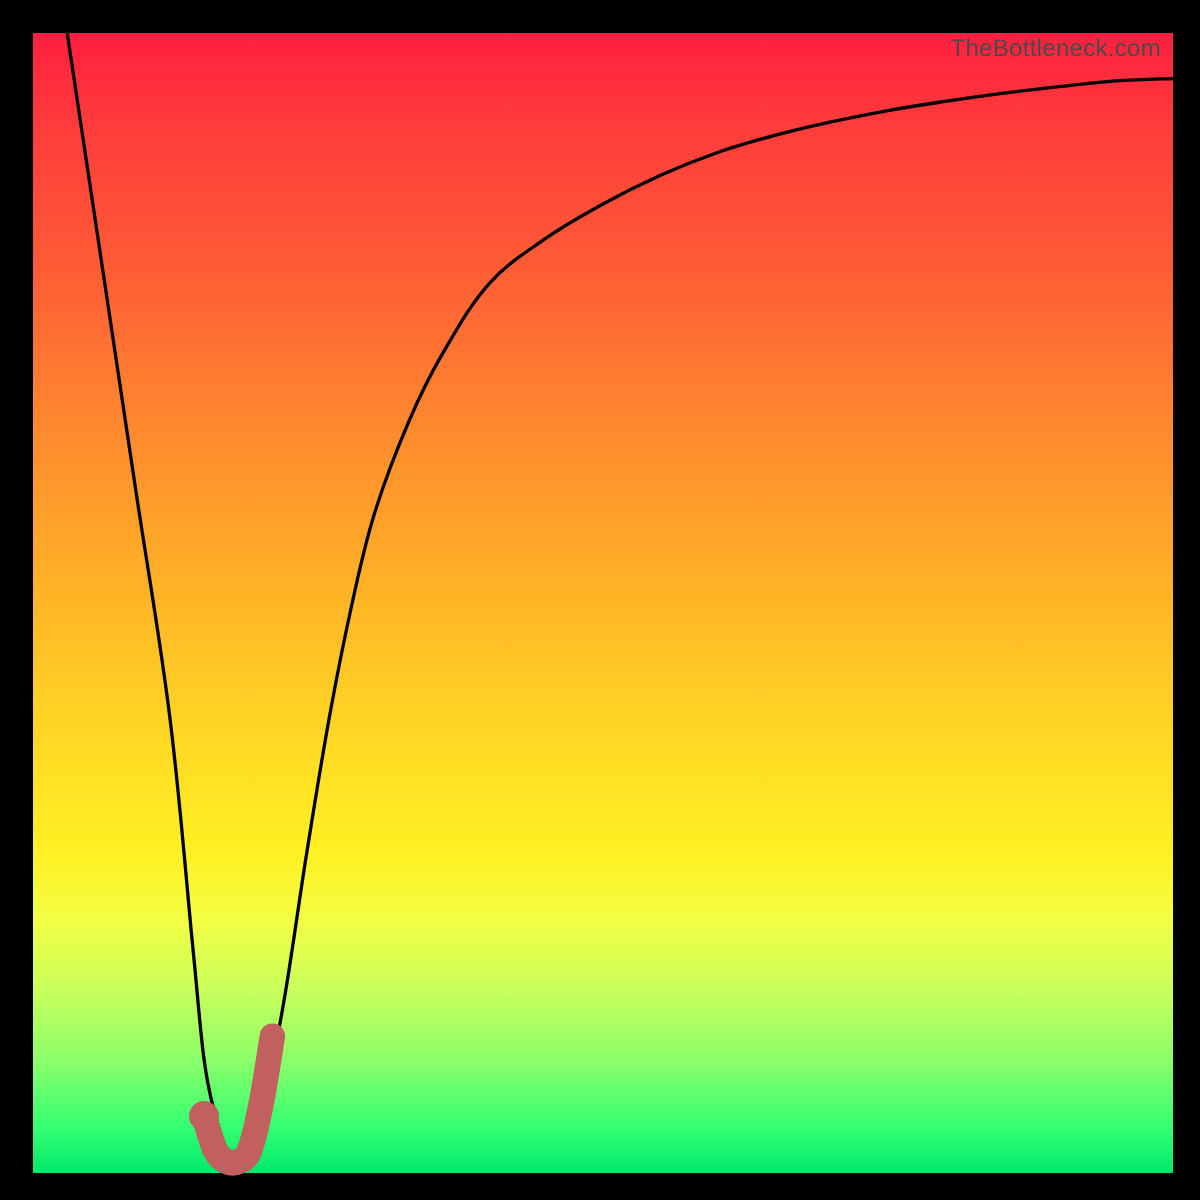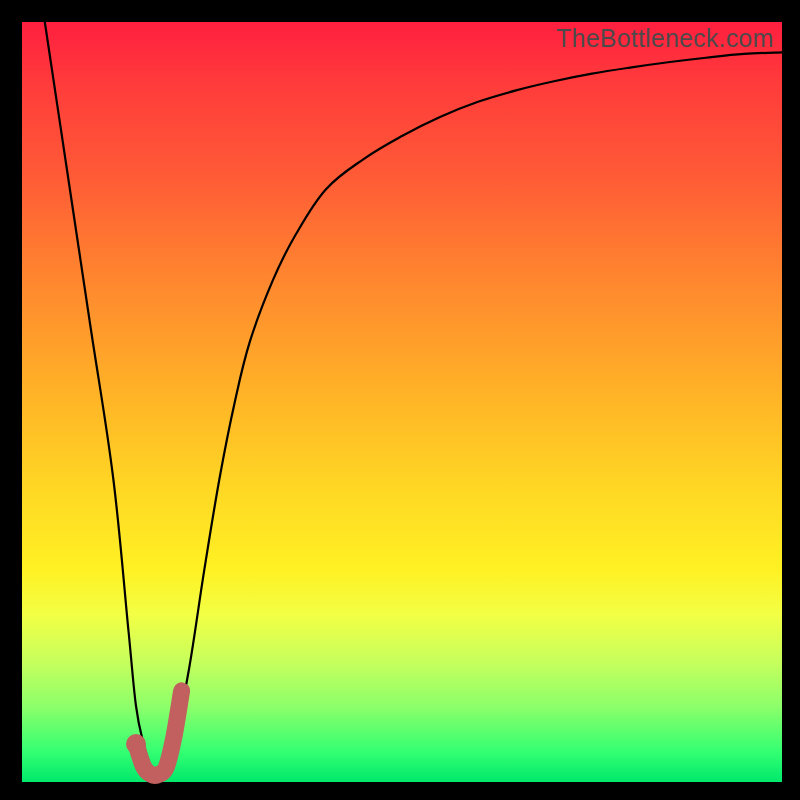--- a/index.html
+++ b/index.html
@@ -39,21 +39,21 @@
       #8dff6a 90%,
       #34ff72 96%,
       #00e86b 100%
     );
   }
   .watermark {
     position: absolute;
     top: 2px;
     right: 8px;
     color: #4a4a4a;
-    font-size: 25px;
+    font-size: 16px;
     font-weight: 500;
     letter-spacing: 0.2px;
     user-select: none;
   }
   svg.curves {
     position: absolute;
     left: 0;
     top: 0;
     width: 100%;
     height: 100%;

